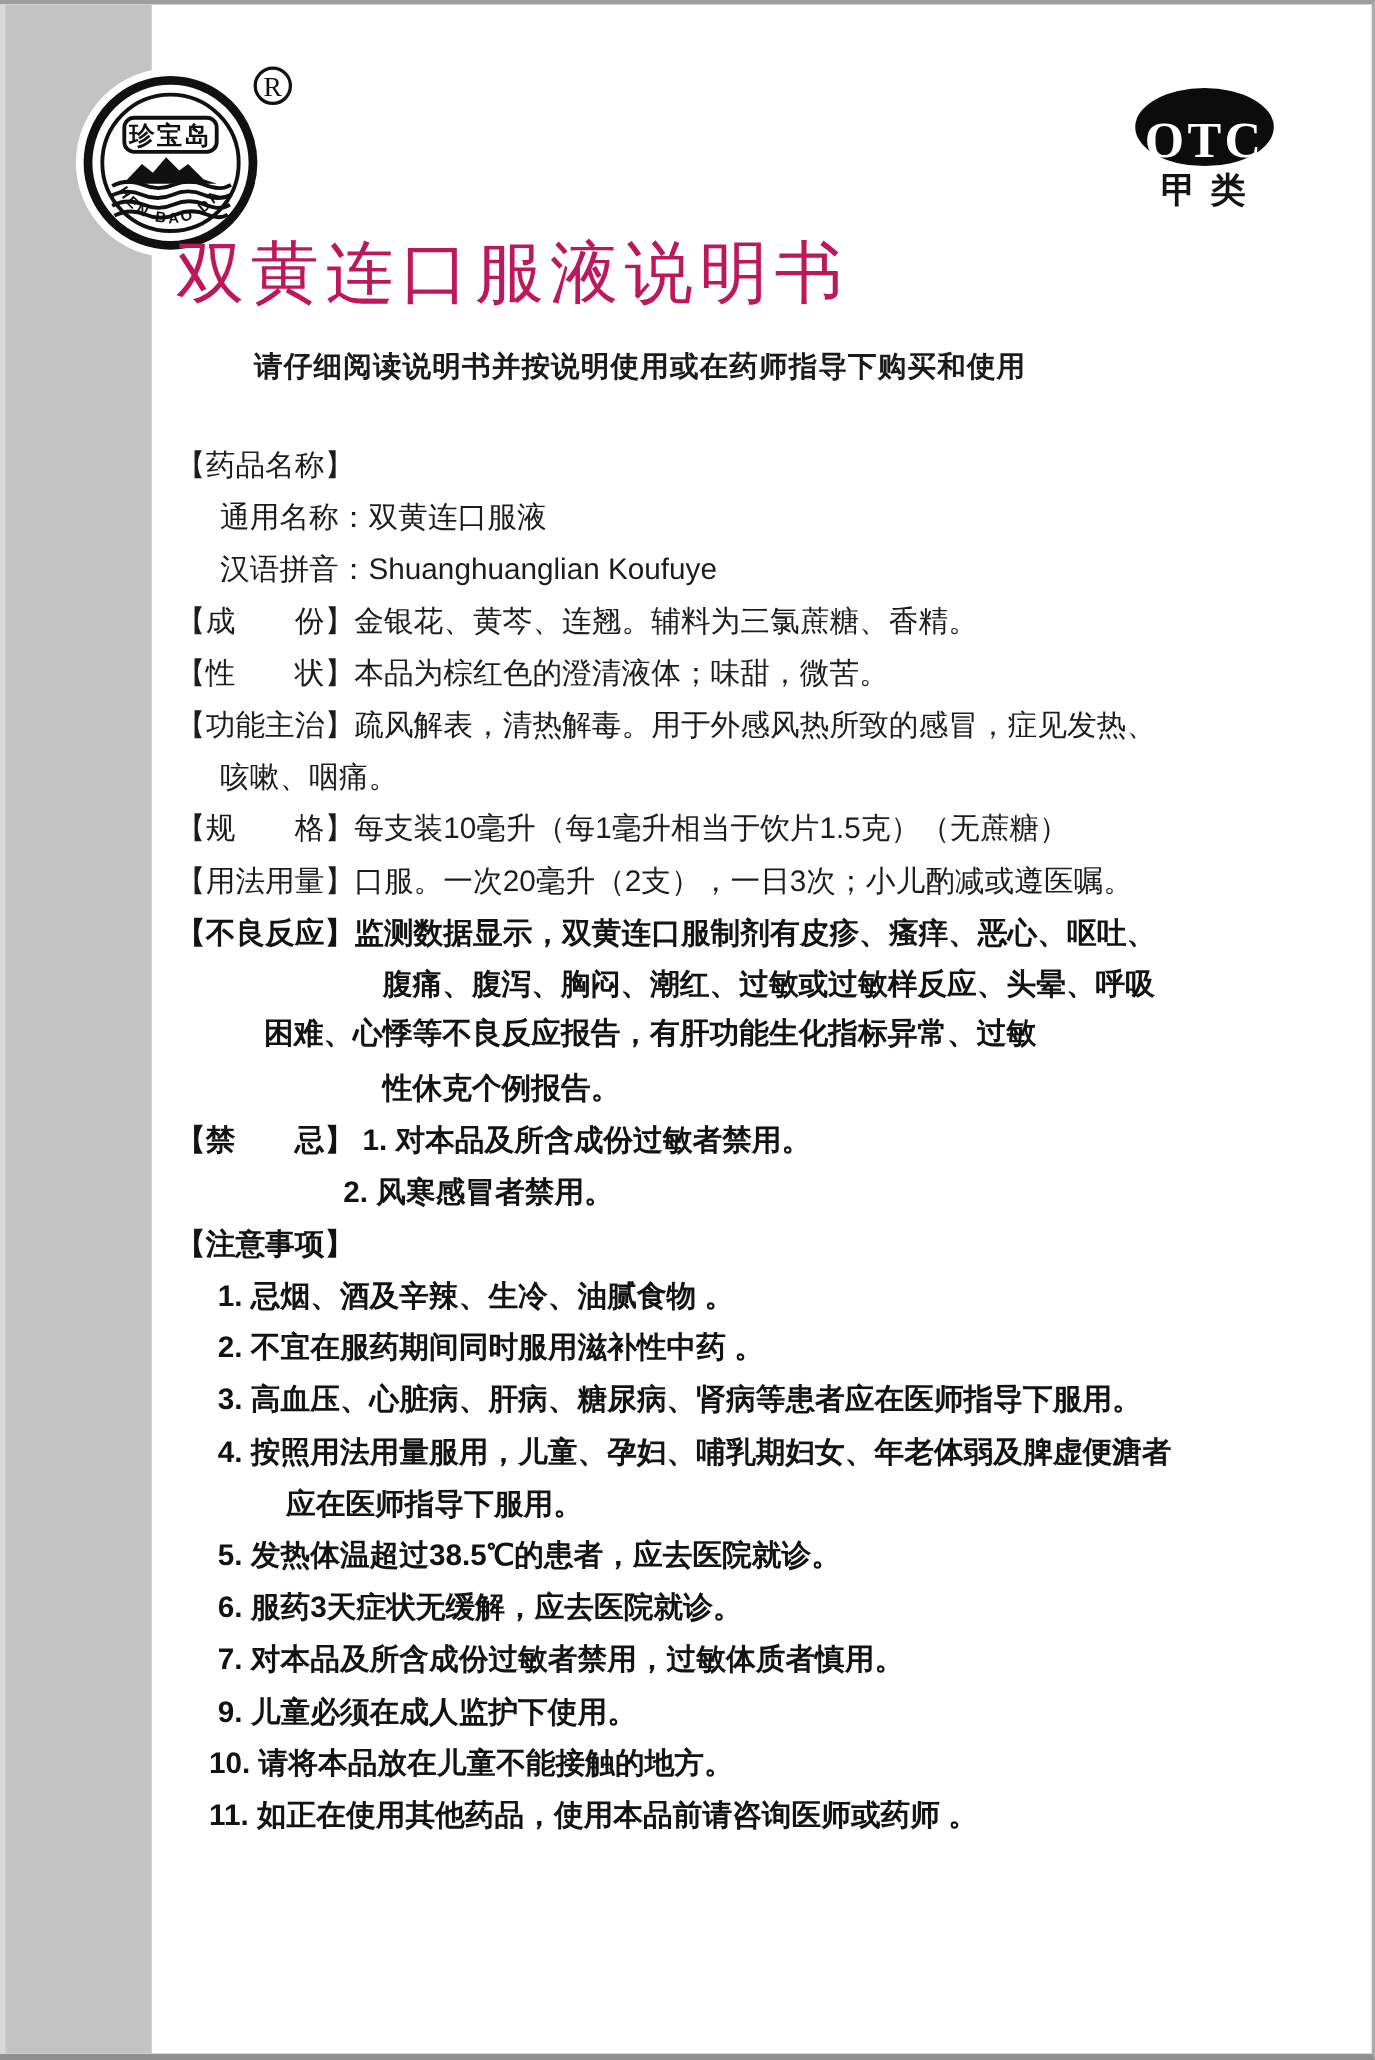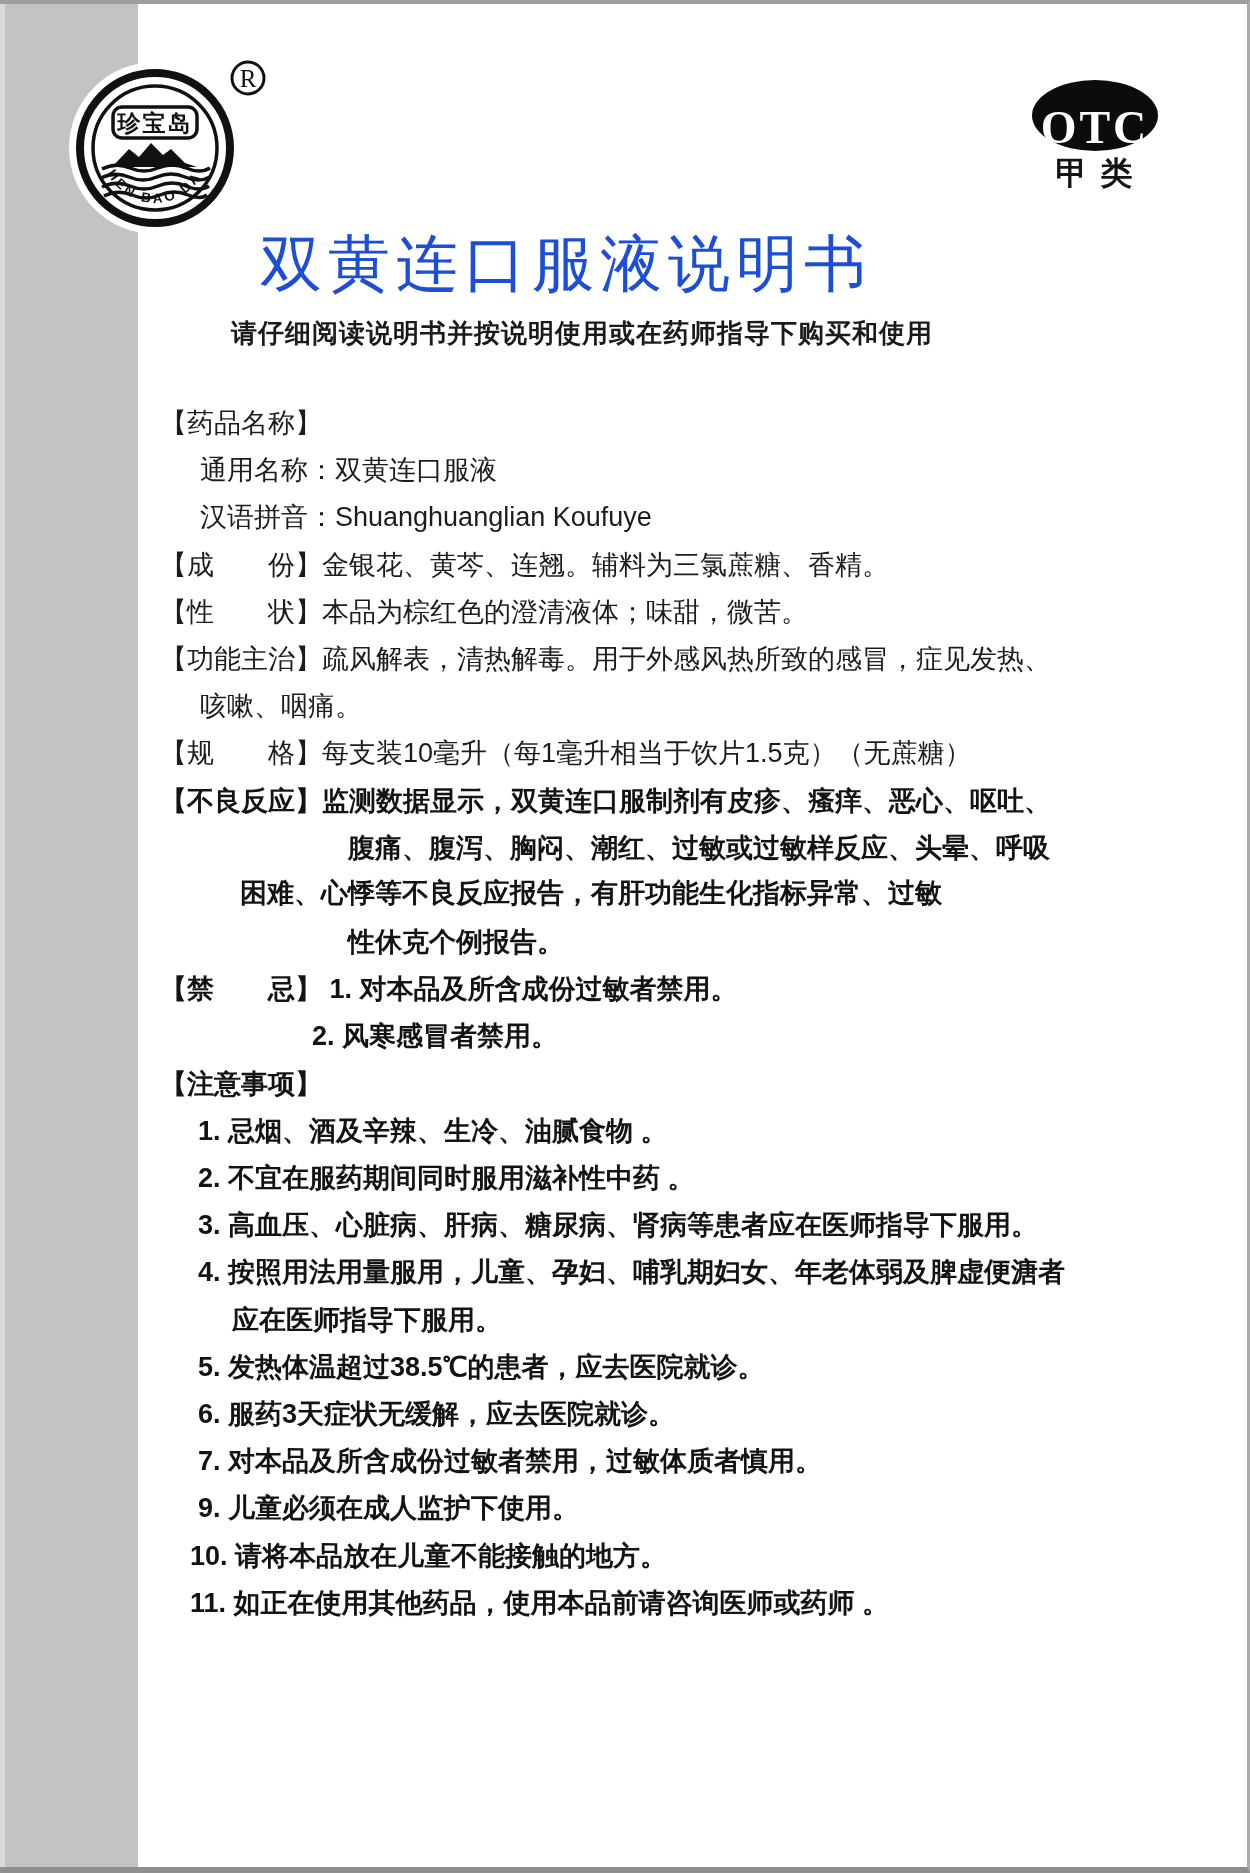--- a/index.html
+++ b/index.html
@@ -30,24 +30,24 @@
   .otc-badge span{
     color:#ffffff;font-family:"Liberation Serif", serif;font-weight:700;
     font-size:46px;letter-spacing:3px;line-height:1;padding-top:2px;
   }
   .otc-class{
     position:absolute;left:1032px;top:148px;width:126px;
     text-align:center;font-size:32px;font-weight:700;color:#141414;
     letter-spacing:2px;
   }
   .doc-title{
-    position:absolute;left:160px;top:218px;width:812px;
-    text-align:center;
+    position:absolute;left:160px;top:202px;width:812px;
+    text-align:left;
     font-family:"Liberation Serif","DejaVu Serif", serif;
-    font-size:62px;font-weight:400;color:#1d4ed8;
+    font-size:62px;font-weight:400;color:#be185d;
     letter-spacing:6px;white-space:nowrap;
   }
   .doc-subtitle{
     position:absolute;left:146px;top:312px;width:872px;
     text-align:center;
     font-size:26px;font-weight:700;color:#1a1a1a;
     letter-spacing:1px;white-space:nowrap;
   }
   .insert-body{
     position:absolute;left:160px;top:396px;width:1020px;
@@ -104,32 +104,33 @@
 
   <div class="insert-body">
       <div class="line">【药品名称】</div>
       <div class="line" style="margin-left: 40px;">通用名称：双黄连口服液</div>
       <div class="line" style="margin-left: 40px;">汉语拼音：Shuanghuanglian Koufuye</div>
       <div class="line">【成　　份】金银花、黄芩、连翘。辅料为三氯蔗糖、香精。</div>
       <div class="line">【性　　状】本品为棕红色的澄清液体；味甜，微苦。</div>
       <div class="line">【功能主治】疏风解表，清热解毒。用于外感风热所致的感冒，症见发热、</div>
       <div class="line" style="margin-left: 40px;">咳嗽、咽痛。</div>
       <div class="line">【规　　格】每支装10毫升（每1毫升相当于饮片1.5克）（无蔗糖）</div>
+      <div class="line">【用法用量】口服。一次20毫升（2支），一日3次；小儿酌减或遵医嘱。</div>
       <div class="line b">【不良反应】监测数据显示，双黄连口服制剂有皮疹、瘙痒、恶心、呕吐、</div>
       <div class="line b" style="margin-left: 188px;">腹痛、腹泻、胸闷、潮红、过敏或过敏样反应、头晕、呼吸</div>
       <div class="line b" style="margin-left: 80px; font-family: Liberation Mono, monospace;">困难、心悸等不良反应报告，有肝功能生化指标异常、过敏</div>
       <div class="line b" style="margin-left: 188px;">性休克个例报告。</div>
       <div class="line b">【禁　　忌】 1. 对本品及所含成份过敏者禁用。</div>
       <div class="line b" style="margin-left: 152px;">2. 风寒感冒者禁用。</div>
       <div class="line b">【注意事项】</div>
       <div class="line b" style="margin-left: 38px;">1. 忌烟、酒及辛辣、生冷、油腻食物 。</div>
       <div class="line b" style="margin-left: 38px;">2. 不宜在服药期间同时服用滋补性中药 。</div>
       <div class="line b" style="margin-left: 38px;">3. 高血压、心脏病、肝病、糖尿病、肾病等患者应在医师指导下服用。</div>
       <div class="line b" style="margin-left: 38px;">4. 按照用法用量服用，儿童、孕妇、哺乳期妇女、年老体弱及脾虚便溏者</div>
-      <div class="line b" style="margin-left: 72px;">应在医师指导下服用。</div>
+      <div class="line b" style="margin-left: 100px;">应在医师指导下服用。</div>
       <div class="line b" style="margin-left: 38px;">5. 发热体温超过38.5℃的患者，应去医院就诊。</div>
       <div class="line b" style="margin-left: 38px;">6. 服药3天症状无缓解，应去医院就诊。</div>
       <div class="line b" style="margin-left: 38px;">7. 对本品及所含成份过敏者禁用，过敏体质者慎用。</div>
       <div class="line b" style="margin-left: 38px;">9. 儿童必须在成人监护下使用。</div>
       <div class="line b" style="margin-left: 30px;">10. 请将本品放在儿童不能接触的地方。</div>
       <div class="line b" style="margin-left: 30px;">11. 如正在使用其他药品，使用本品前请咨询医师或药师 。</div>
     </div>
 
 </div>
 

